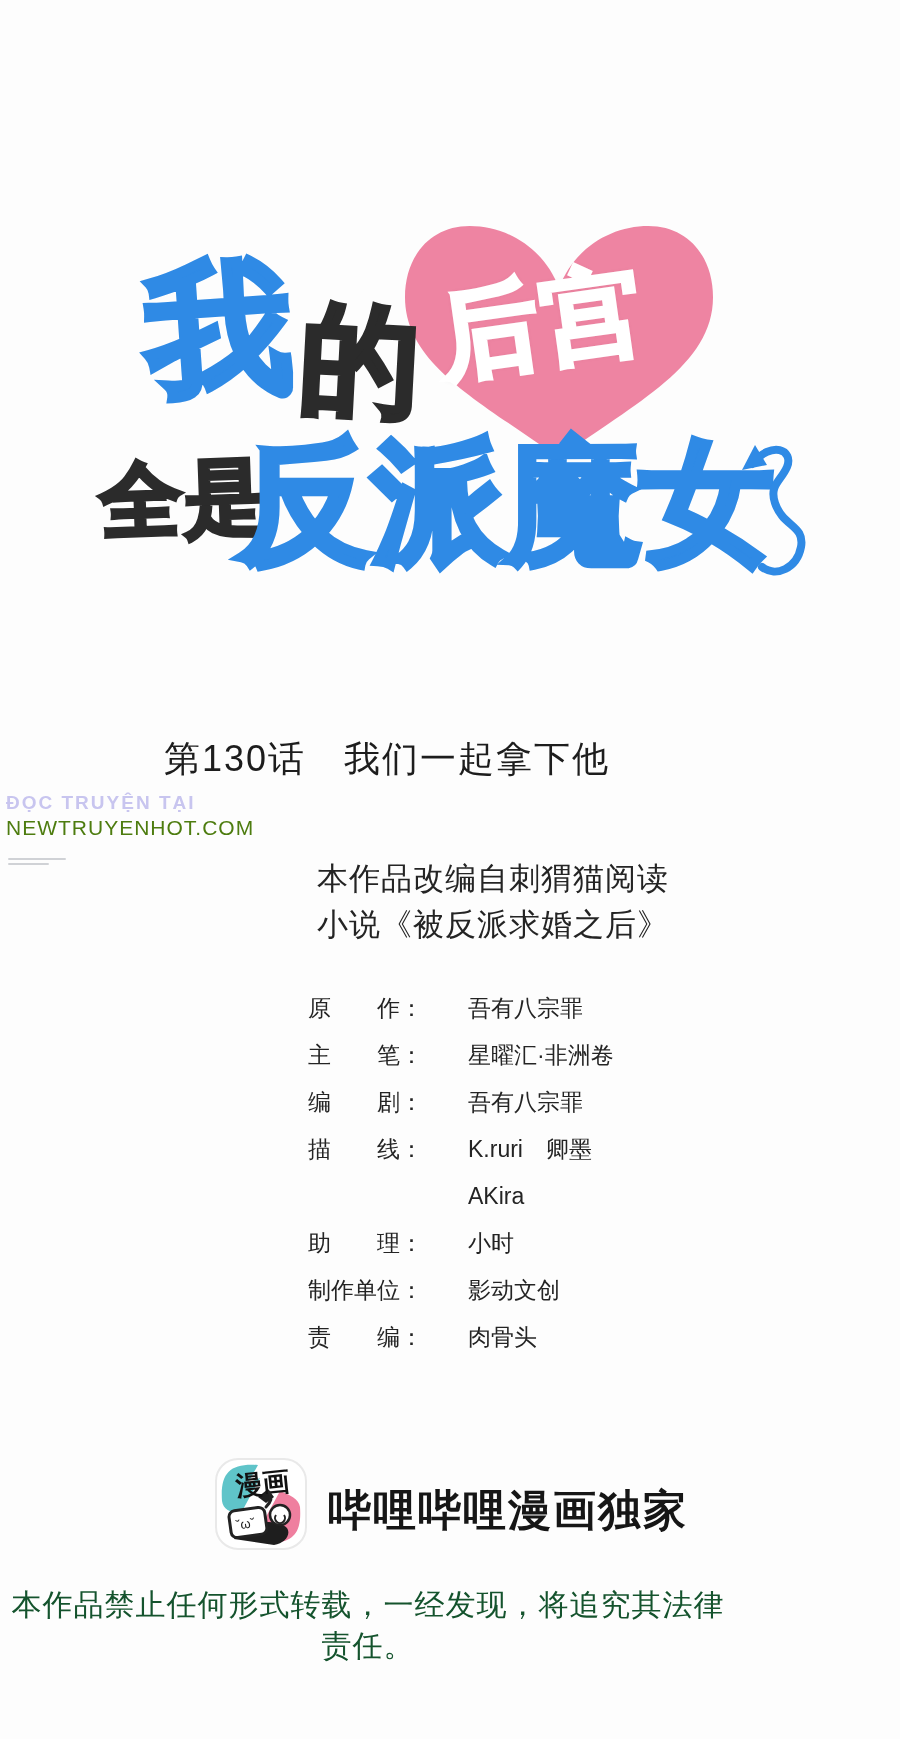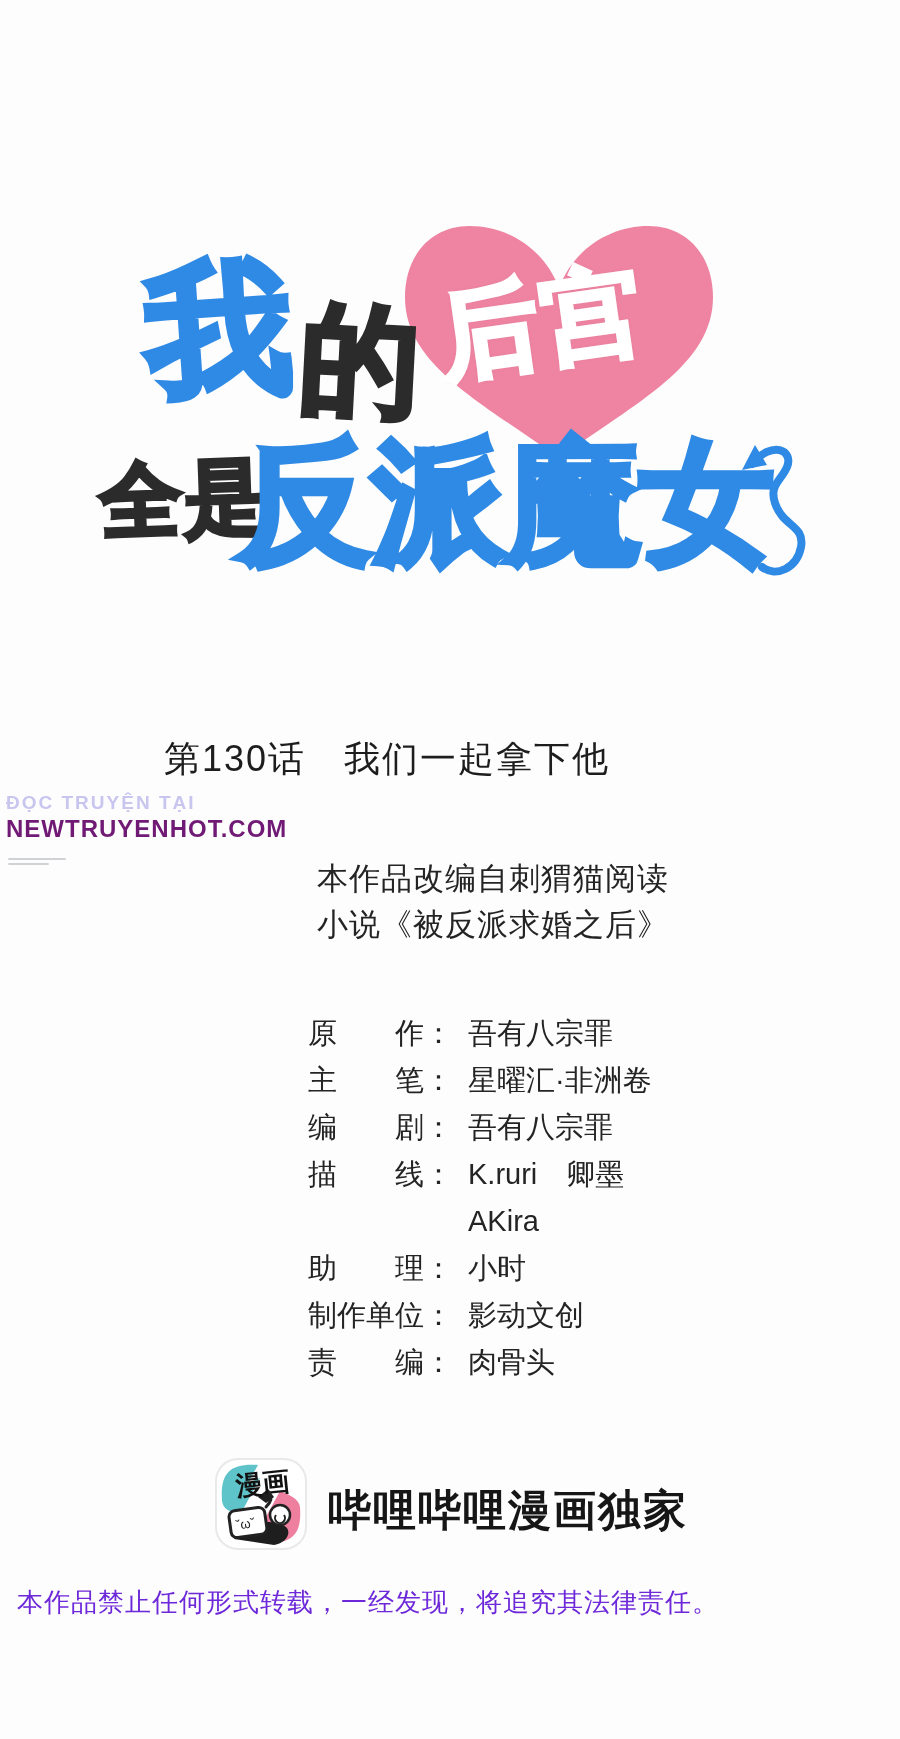--- a/index.html
+++ b/index.html
@@ -28,40 +28,40 @@
         -webkit-text-stroke:6px #2f8ae5;}
   .tail-svg{position:absolute;left:738px;top:440px;width:82px;height:142px;}
   
   .chapter{position:absolute;left:0;top:735px;width:760px;text-align:center;
         padding-left:14px;box-sizing:border-box;
         font-size:36px;letter-spacing:2px;color:#1d1d1d;}
   
   .watermark{position:absolute;left:6px;top:792px;width:330px;text-align:left;line-height:1.2;}
   .wm1{font-size:19px;font-weight:800;letter-spacing:2px;color:#c8c5ef;
        text-shadow:0 0 2px #ffffff;}
-  .wm2{font-size:24px;font-weight:700;letter-spacing:1px;color:#701a75;
+  .wm2{font-size:21px;font-weight:400;letter-spacing:1px;color:#4d7c0f;
        text-shadow:0 0 3px #ffffff;}
   .smudge{position:absolute;left:8px;top:858px;width:58px;height:10px;opacity:.45;}
   .smudge b{display:block;height:2px;background:#9aa0a8;margin-bottom:3px;border-radius:2px;}
   .smudge b:last-child{width:70%;}
   
   .adapt{position:absolute;left:306px;top:856px;font-size:31px;line-height:46px;
         color:#242424;letter-spacing:1px;white-space:nowrap;margin-left:11px;}
   
-  .credits{position:absolute;left:308px;top:1010px;font-size:29px;color:#242424;}
+  .credits{position:absolute;left:308px;top:985px;font-size:23px;color:#242424;}
   .credit-row{height:47px;line-height:47px;white-space:nowrap;}
   .credit-label{display:inline-block;width:160px;}
   
   .app-icon{position:absolute;left:214px;top:1457px;width:94px;height:94px;}
   .exclusive{position:absolute;left:328px;top:1482px;font-size:43px;font-weight:900;
         color:#161616;font-family:"Liberation Serif","DejaVu Serif",serif;
         letter-spacing:2px;white-space:nowrap;}
   
   .disclaimer{position:absolute;left:0;top:1585px;width:736px;text-align:center;
-        font-size:26px;color:#6d28d9;letter-spacing:1px;}
+        font-size:30px;color:#14532d;letter-spacing:1px;}
 </style>
 </head>
 <body>
 
 <div class="page">
 
   <div>
     <svg class="heart-svg" viewBox="0 0 100 75" preserveAspectRatio="none">
       <path d="M50,20 C45,7 33,0 21,0 C8,0 0,10 0,23 C0,45 25,57 50,75 C75,57 100,45 100,23 C100,10 92,0 79,0 C67,0 55,7 50,20 Z" fill="#ee84a2"></path>
     </svg>

